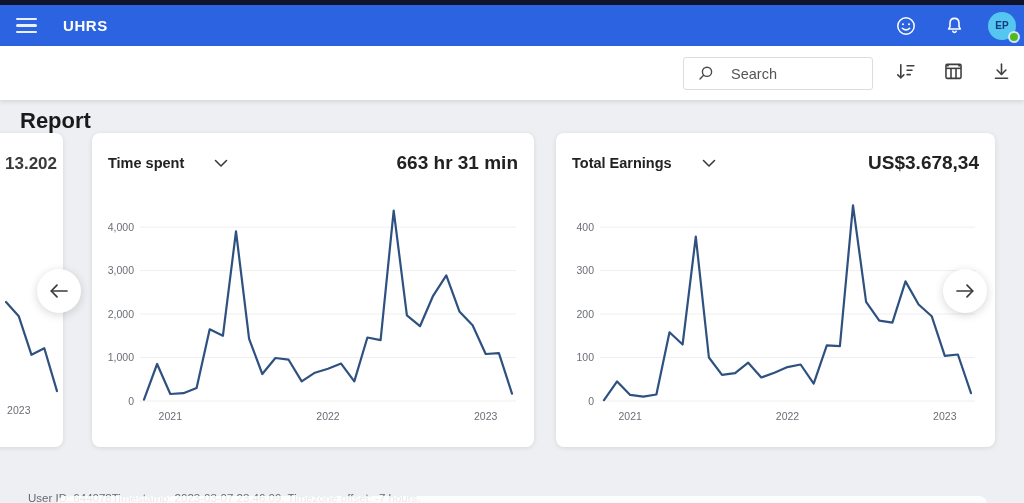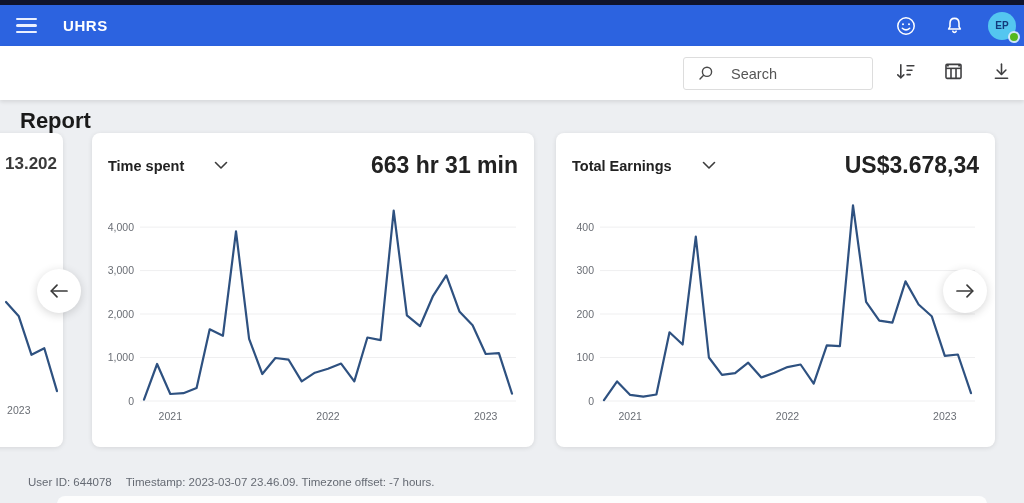--- a/index.html
+++ b/index.html
@@ -40,36 +40,36 @@
   
   .card { position:absolute; top:133px; height:314px; background:#ffffff; border-radius:8px;
     box-shadow:0 1px 5px rgba(0,0,0,.10); }
   .card-left    { left:-140px; width:203px; }
   .card-time    { left:92px;  width:442px; }
   .card-earn    { left:556px; width:439px; }
   .card-head { position:absolute; left:16px; right:16px; top:19px; display:flex; align-items:center; }
   .card-title-drop { display:flex; align-items:center; gap:30px; background:none; border:none;
     cursor:pointer; font-family:inherit; }
   .card-title { font-size:14.5px; font-weight:600; color:#222; white-space:nowrap; }
-  .card-value { margin-left:auto; font-size:23px; font-weight:600; color:#222; white-space:nowrap; }
+  .card-value { margin-left:auto; font-size:19px; font-weight:600; color:#222; white-space:nowrap; }
   .left-value { position:absolute; right:6px; top:21px; font-size:17px; font-weight:600; color:#3a3a3a;text-align:center; }
   .chart { position:absolute; left:8px; top:58px; }
   .spark { position:absolute; right:0; top:152px; }
   .tick { font:10.5px "Liberation Sans","DejaVu Sans",sans-serif; fill:#6a6e75; }
 
   
   .nav-circle { position:absolute; width:44px; height:44px; border-radius:50%; background:#ffffff;
     border:none; box-shadow:0 2px 10px rgba(0,0,0,.16); display:flex; align-items:center;
     justify-content:center; cursor:pointer; z-index:5; }
   .nav-prev { left:37px; top:269px; }
   .nav-next { left:943px; top:269px; }
 
   
-  .footer { position:absolute; left:28px; top:476px; font-size:11.5px; color:#656a73;
-    display:flex; gap:14px; white-space:nowrap; }
+  .footer { position:absolute; left:28px; top:492px; font-size:11.5px; color:#656a73;
+    display:flex; white-space:nowrap; }
   .next-row-sliver { position:absolute; left:57px; top:496px; width:930px; height:10px;
     background:rgba(255,255,255,.85); border-radius:8px 8px 0 0; }
 </style>
 </head>
 <body>
 
 <div class="stage">
 
   <div class="top-strip"></div>
 

